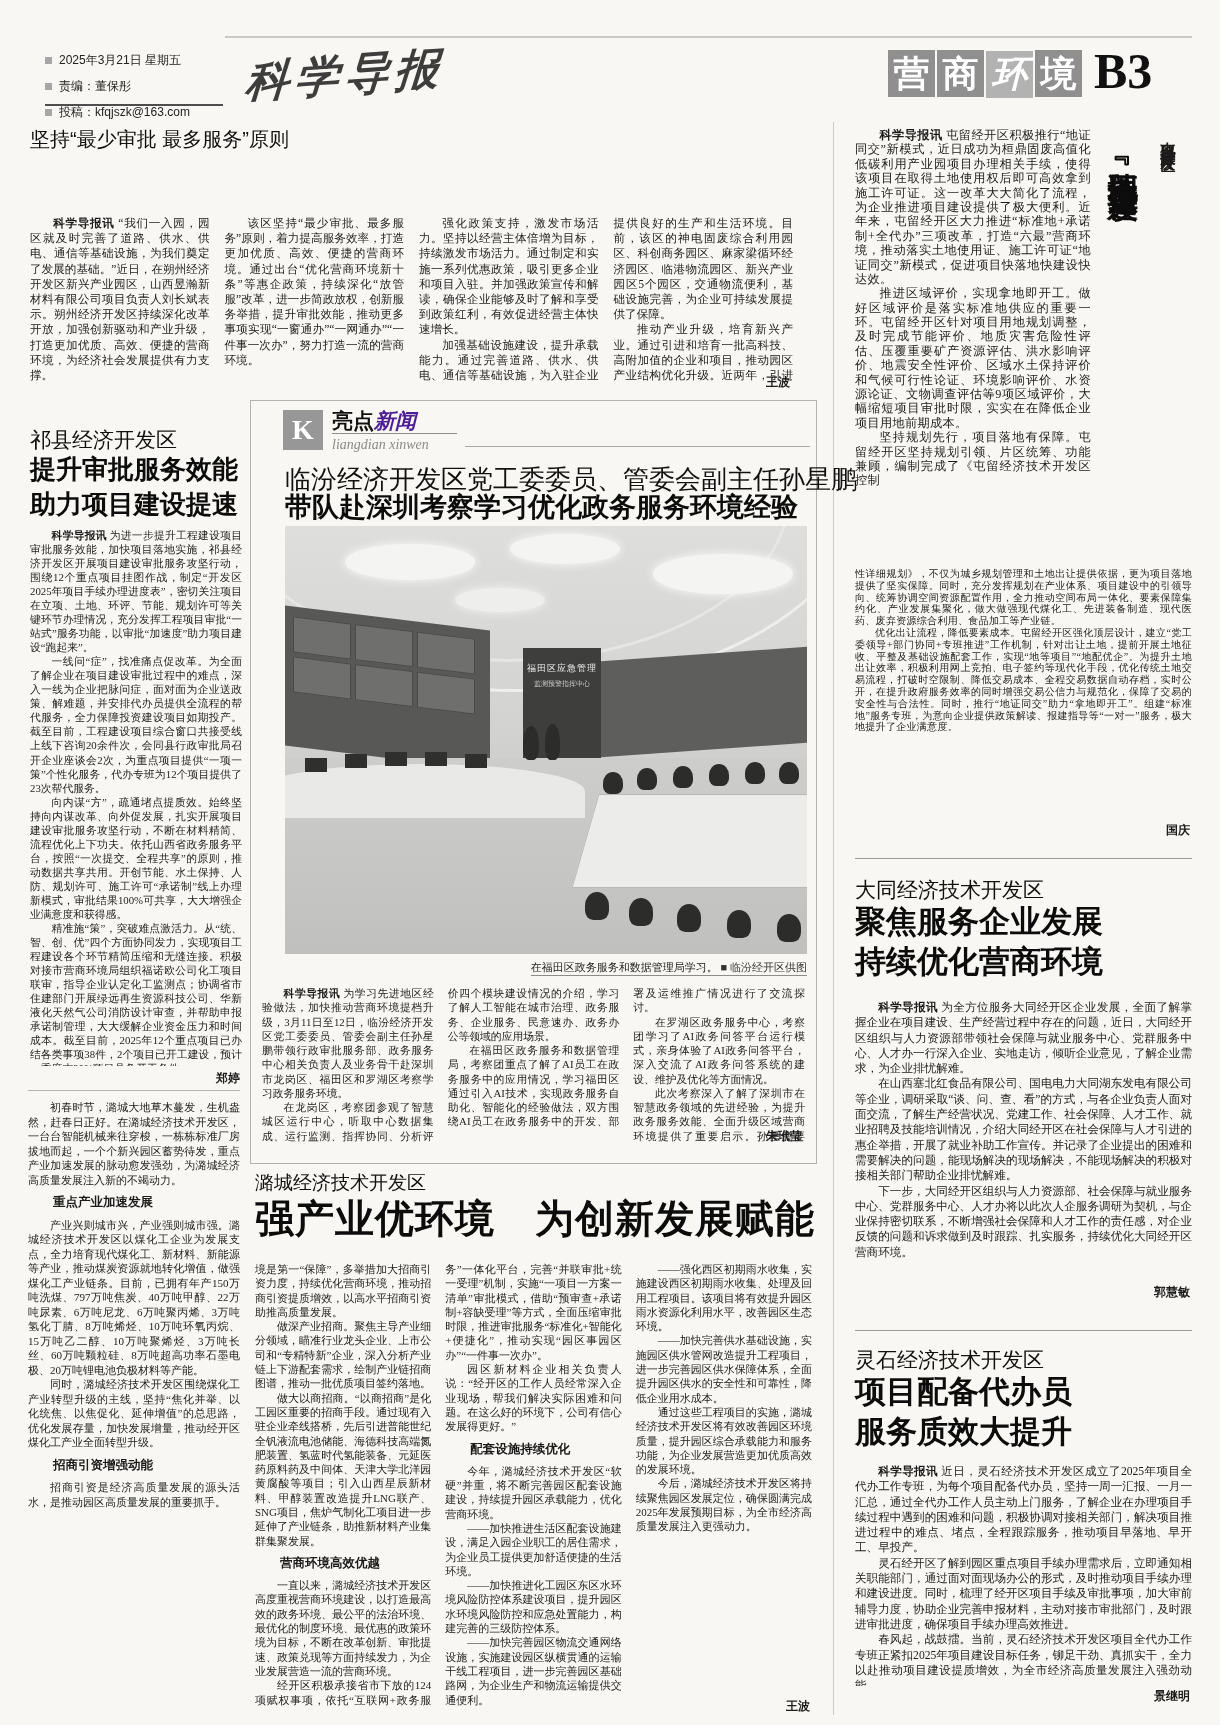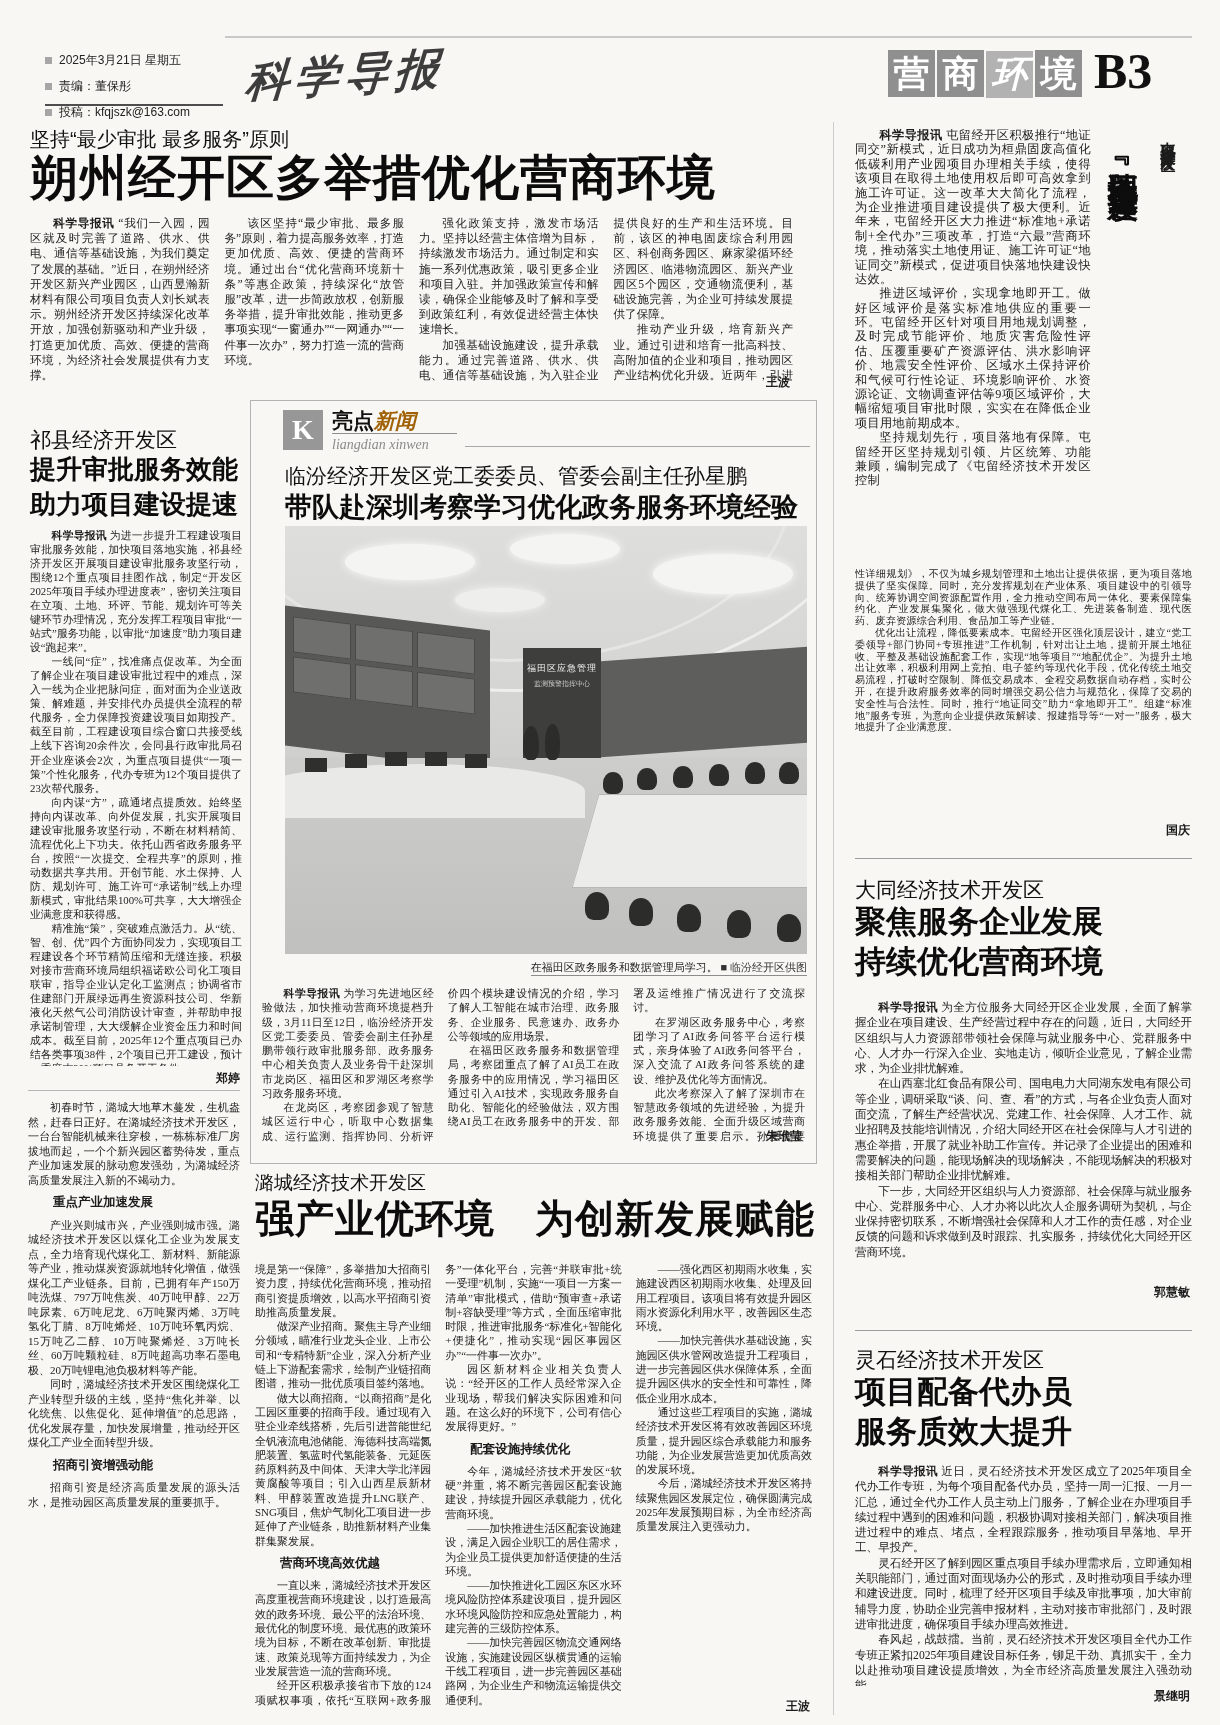--- a/index.html
+++ b/index.html
@@ -62,21 +62,20 @@
   <div class="abs serif" style="left:245px;top:46px;font-size:44px;font-weight:bold;font-style:italic;color:#3d3d3d;transform:rotate(-4deg) skewX(-8deg);letter-spacing:6px;">科学导报</div>
 
   <div class="abs sans" style="left:888px;top:50px;">
     <span class="banner-box">营</span><span class="banner-box">商</span><span class="banner-box alt">环</span><span class="banner-box">境</span>
   </div>
   <div class="abs serif" style="left:1094px;top:42px;font-size:50px;font-weight:bold;color:#111;">B3</div>
 
   <div class="abs" style="left:833px;top:122px;width:1px;height:1593px;background:#cccccc;"></div>
 
   <div class="abs kicker" style="left:30px;top:126px;font-size:20px;">坚持“最少审批 最多服务”原则</div>
-  <h1 class="abs headline" style="left:30px;top:146px;width:770px;font-size:48px;letter-spacing:1px;white-space:nowrap;">朔州经开区多举措优化营商环境</h1>
 
   <div class="abs body-text" style="left:30px;top:216px;width:763px;height:176px;column-count:4;column-gap:15px;font-size:11.6px;line-height:1.31;">
     <p class="para"><b class="lead">科学导报讯</b> <span>“我们一入园，园区就及时完善了道路、供水、供电、通信等基础设施，为我们奠定了发展的基础。”近日，在朔州经济开发区新兴产业园区，山西昱瀚新材料有限公司项目负责人刘长斌表示。朔州经济开发区持续深化改革开放，加强创新驱动和产业升级，打造更加优质、高效、便捷的营商环境，为经济社会发展提供有力支撑。</span></p>
     <p class="para">该区坚持“最少审批、最多服务”原则，着力提高服务效率，打造更加优质、高效、便捷的营商环境。通过出台“优化营商环境新十条”等惠企政策，持续深化“放管服”改革，进一步简政放权，创新服务举措，提升审批效能，推动更多事项实现“一窗通办”“一网通办”“一件事一次办”，努力打造一流的营商环境。</p>
     <p class="para">强化政策支持，激发市场活力。坚持以经营主体倍增为目标，持续激发市场活力。通过制定和实施一系列优惠政策，吸引更多企业和项目入驻。并加强政策宣传和解读，确保企业能够及时了解和享受到政策红利，有效促进经营主体快速增长。</p>
     <p class="para">加强基础设施建设，提升承载能力。通过完善道路、供水、供电、通信等基础设施，为入驻企业提供良好的生产和生活环境。目前，该区的神电固废综合利用园区、科创商务园区、麻家梁循环经济园区、临港物流园区、新兴产业园区5个园区，交通物流便利，基础设施完善，为企业可持续发展提供了保障。</p>
     <p class="para">推动产业升级，培育新兴产业。通过引进和培育一批高科技、高附加值的企业和项目，推动园区产业结构优化升级。近两年，引进了科技型企业山西昱瀚新材料有限公司年产15万吨高性能碳纤维等项目。同时加强产学研合作，推动科技成果转化和产业化，建成的北大研发中心产学研一体推进，将工业固废资源高效利用，为园区经济发展注入新的活力。</p>
 
   </div>
   <div class="byline" style="left:715px;top:374px;width:75px;">王波</div>
@@ -92,27 +91,27 @@
     <p class="para">向内谋“方”，疏通堵点提质效。始终坚持向内谋改革、向外促发展，扎实开展项目建设审批服务攻坚行动，不断在材料精简、流程优化上下功夫。依托山西省政务服务平台，按照“一次提交、全程共享”的原则，推动数据共享共用。开创节能、水土保持、人防、规划许可、施工许可“承诺制”线上办理新模式，审批结果100%可共享，大大增强企业满意度和获得感。</p>
     <p class="para">精准施“策”，突破难点激活力。从“统、智、创、优”四个方面协同发力，实现项目工程建设各个环节精简压缩和无缝连接。积极对接市营商环境局组织福诺欧公司化工项目联审，指导企业认定化工监测点；协调省市住建部门开展绿远再生资源科技公司、华新液化天然气公司消防设计审查，并帮助申报承诺制管理，大大缓解企业资金压力和时间成本。截至目前，2025年12个重点项目已办结各类事项38件，2个项目已开工建设，预计一季度末30%项目具备开工条件。</p>
 
   </div>
   <div class="byline" style="left:130px;top:1070px;width:110px;">郑婷</div>
 
   <div class="abs" style="left:250px;top:400px;width:565px;height:762px;border:1px solid #b3b3b3;"></div>
 
   <div class="abs" style="left:283px;top:410px;width:40px;height:40px;background:#979797;color:#fff;text-align:center;line-height:40px;font-size:28px;font-weight:bold;">K</div>
   <div class="abs sans" style="left:332px;top:407px;font-size:21px;font-weight:bold;color:#111;">
-    <span>亮点</span><span class="serif" style="font-style:italic;color:#a16207;">新闻</span>
+    <span>亮点</span><span class="serif" style="font-style:italic;color:#4c1d95;">新闻</span>
   </div>
   <div class="abs rule" style="left:332px;top:433px;width:125px;height:1px;background:#8f8f8f;"></div>
   <div class="abs serif" style="left:332px;top:437px;font-size:14px;font-style:italic;color:#8a8a8a;">liangdian xinwen</div>
   <div class="abs rule" style="left:465px;top:446px;width:345px;height:1px;background:#a8a8a8;"></div>
 
-  <div class="abs kicker" style="left:285px;top:462px;font-size:21px;">临汾经济开发区党工委委员、管委会副主任孙星鹏</div>
+  <div class="abs kicker" style="left:285px;top:462px;font-size:26px;">临汾经济开发区党工委委员、管委会副主任孙星鹏</div>
   <h2 class="abs headline" style="left:285px;top:489px;font-size:27px;font-weight:800;white-space:nowrap;">带队赴深圳考察学习优化政务服务环境经验</h2>
 
   <div id="photo" class="abs" style="left:285px;top:526px;width:522px;height:428px;">
     <div class="ph-curve" style="left:-120px;top:-260px;width:700px;height:420px;"></div>
     <div class="ph-curve" style="left:-60px;top:-200px;width:560px;height:330px;border-color:#e6e6e4;"></div>
     <div class="ph-light" style="left:60px;top:18px;width:130px;height:36px;"></div>
     <div class="ph-light" style="left:225px;top:8px;width:110px;height:30px;"></div>
     <div class="ph-light" style="left:368px;top:28px;width:140px;height:40px;"></div>
     <div class="ph-light" style="left:170px;top:62px;width:90px;height:24px;opacity:.8;"></div>
 

